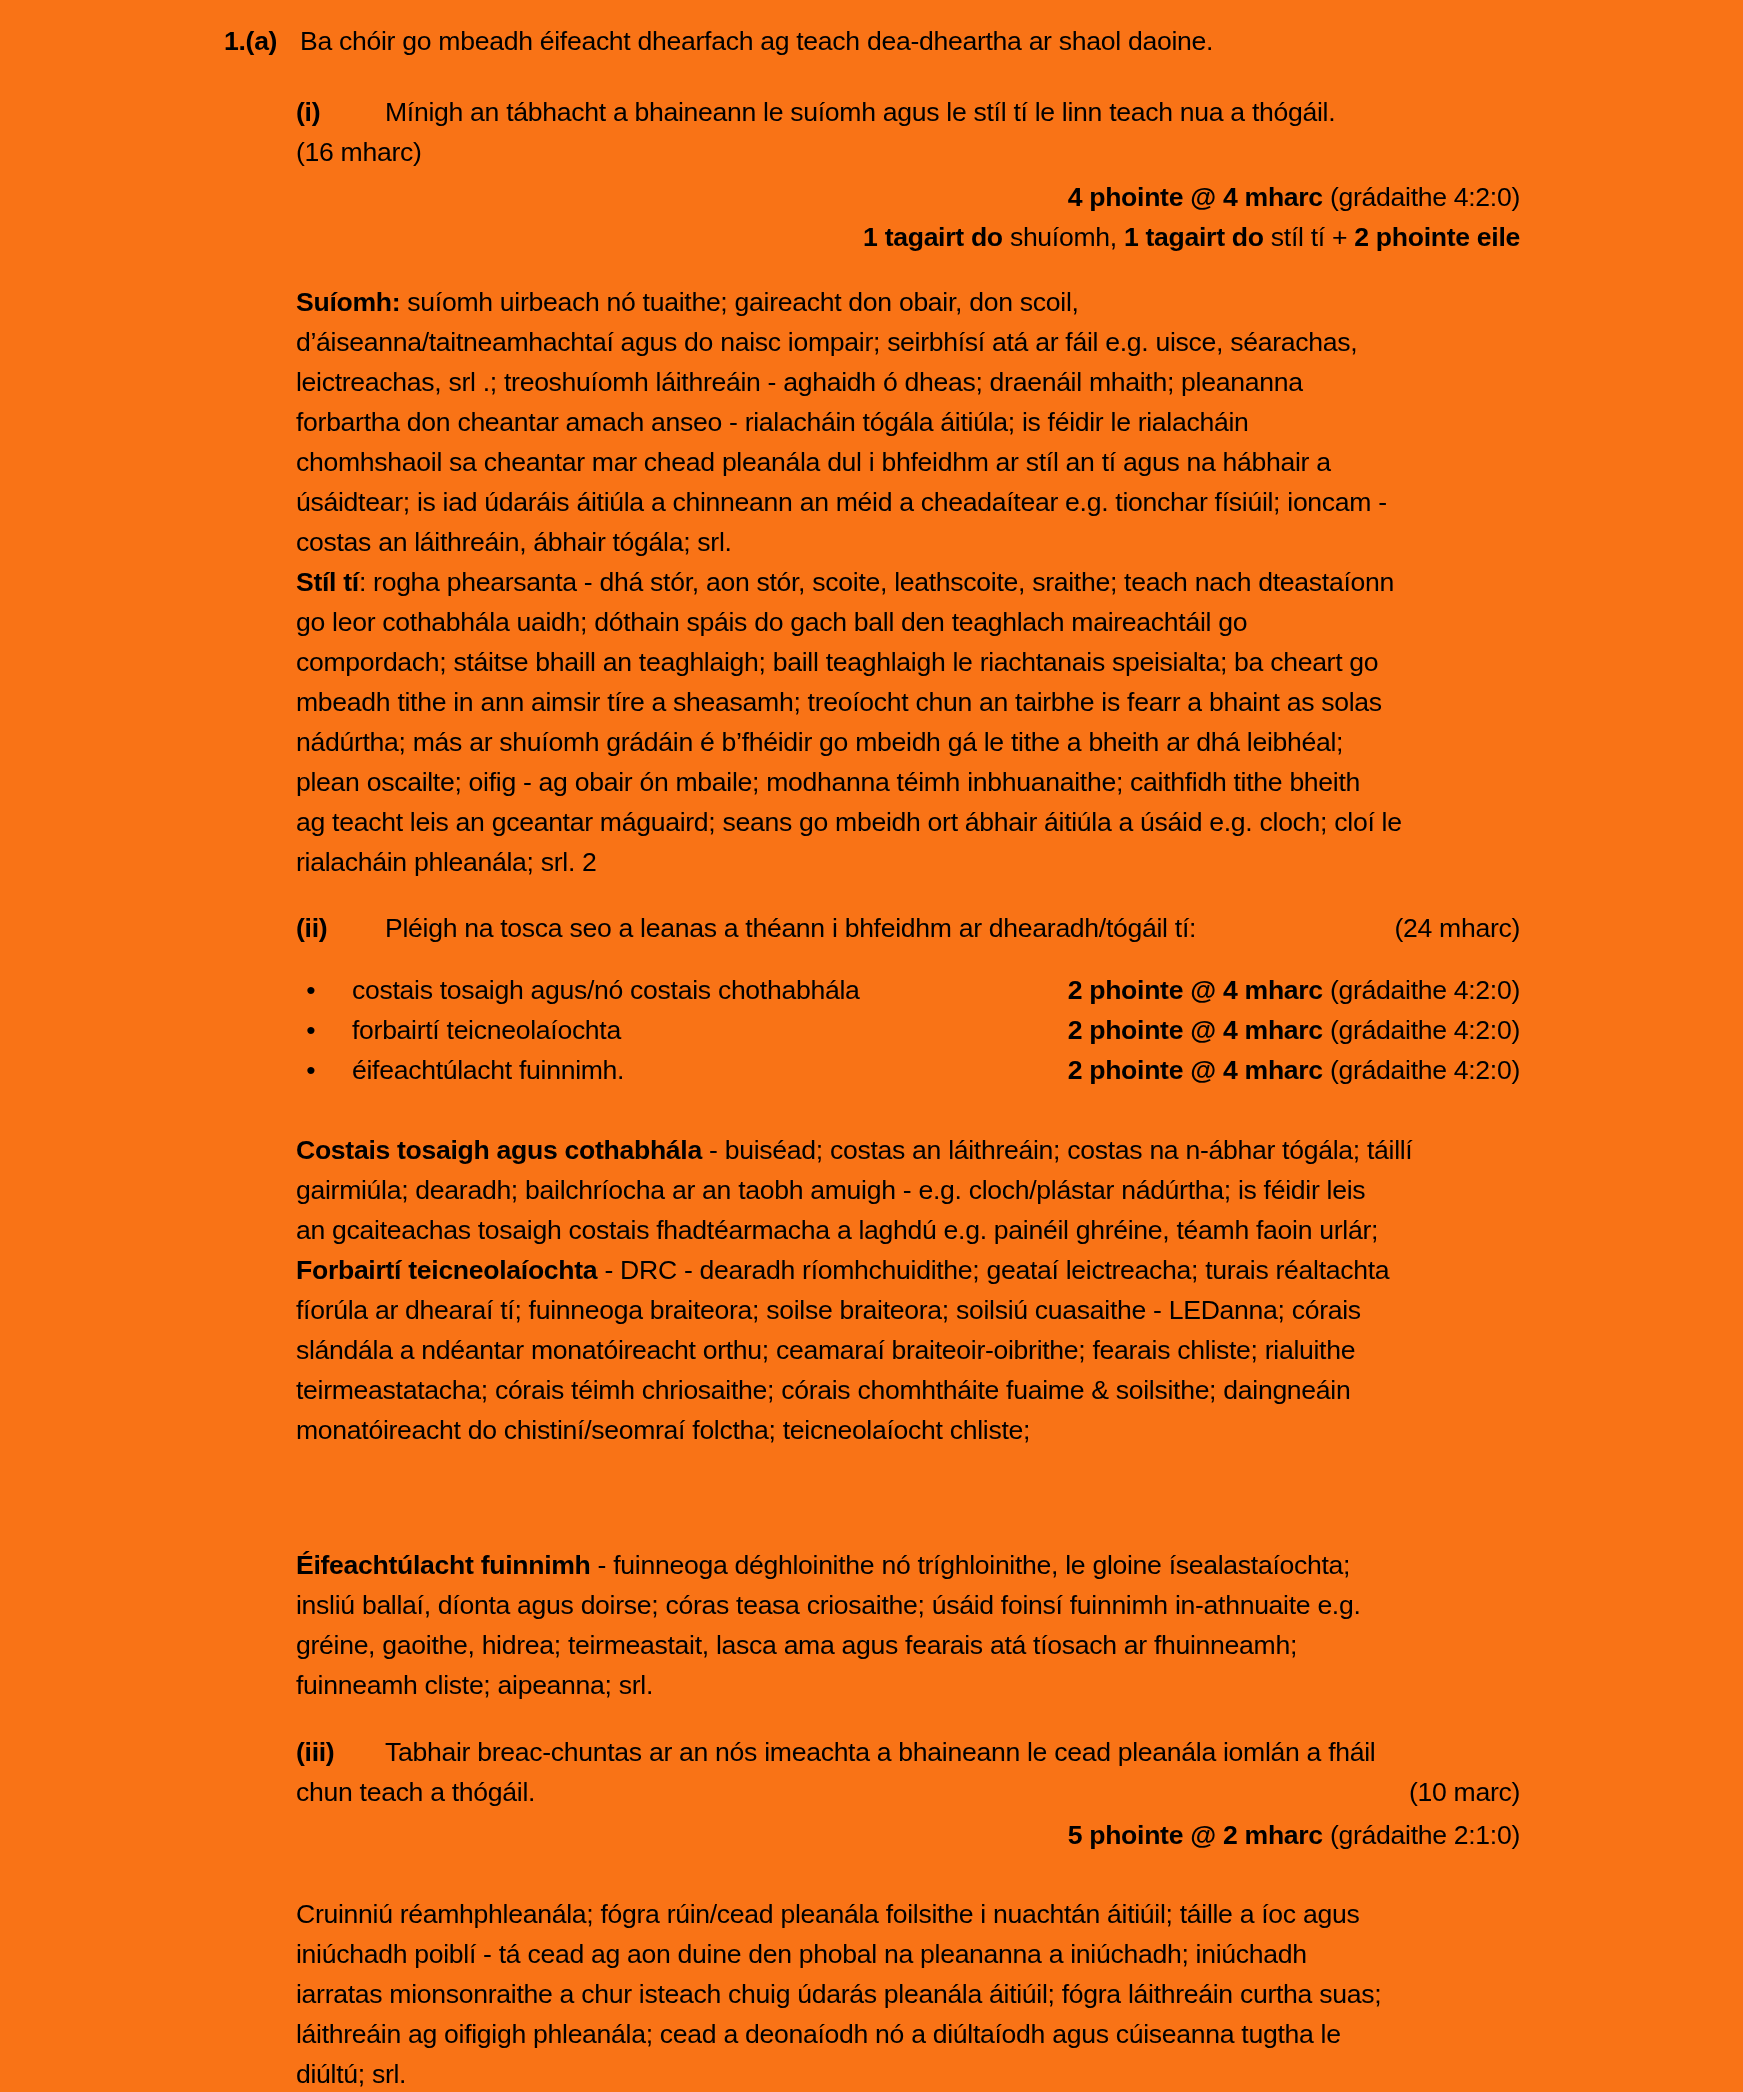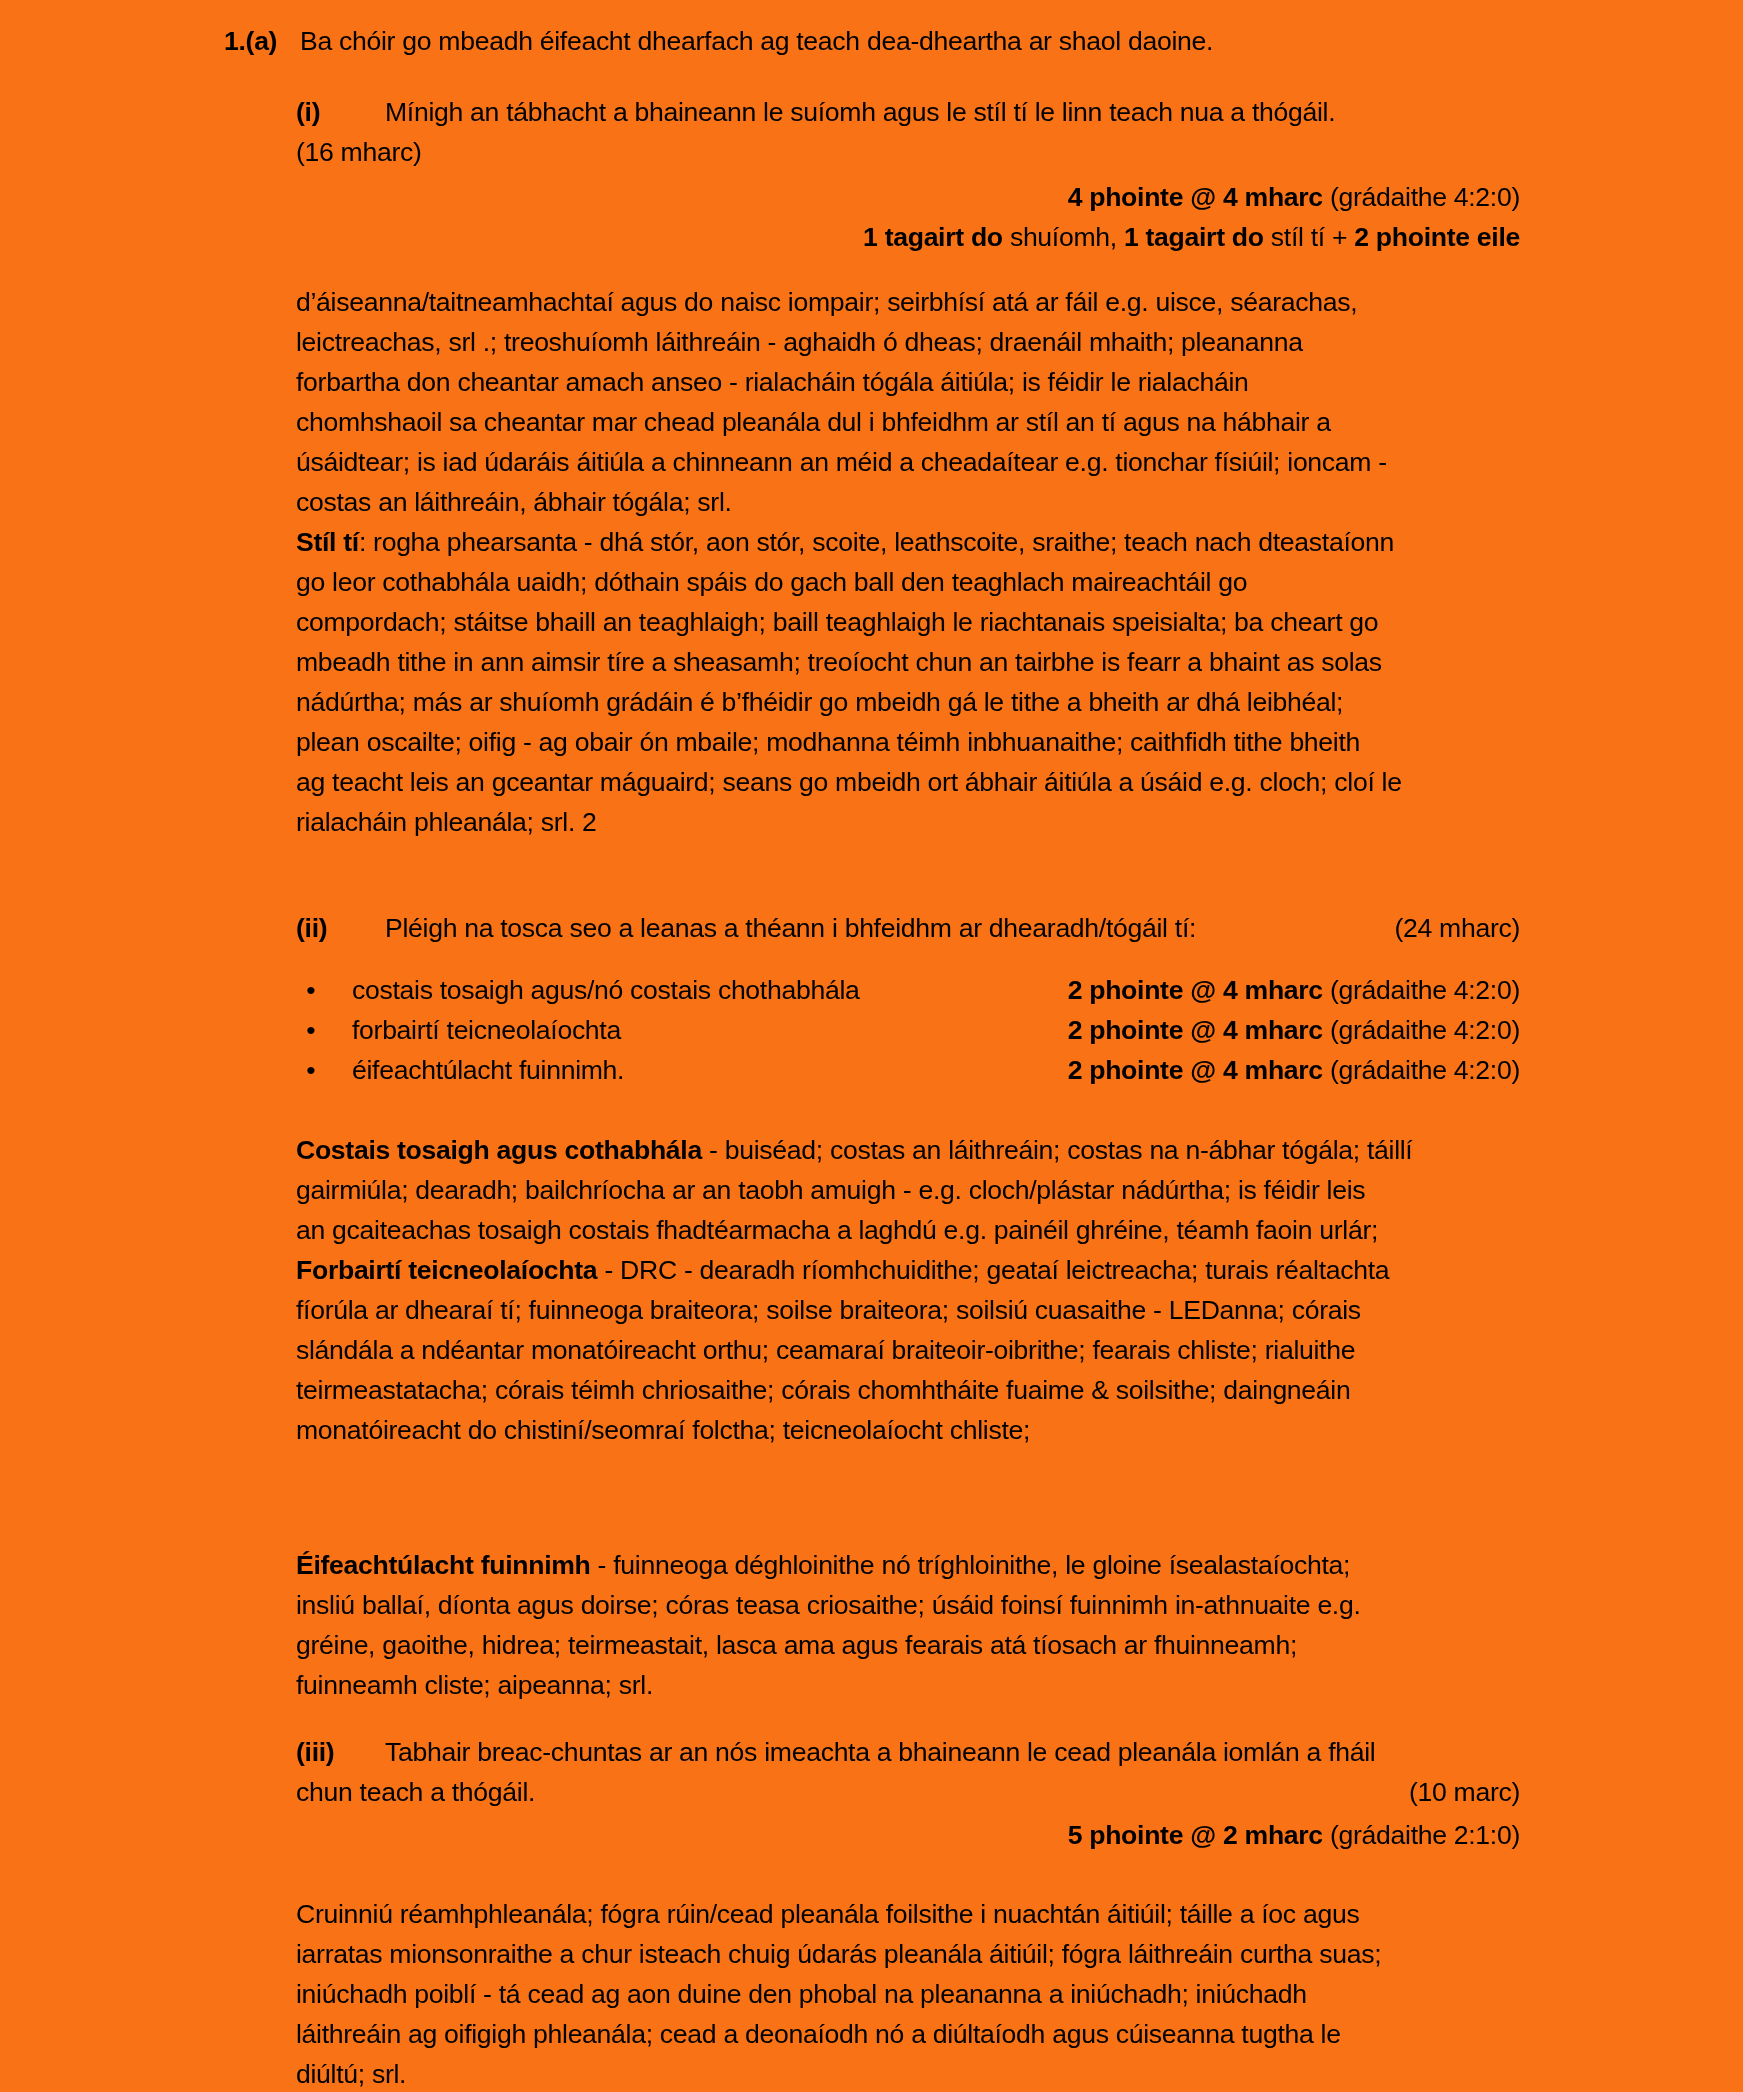--- a/index.html
+++ b/index.html
@@ -38,20 +38,21 @@
     <div class="block indent tline" style="top:92px">
       <span class="plabel">(i)</span><span>Mínigh an tábhacht a bhaineann le suíomh agus le stíl tí le linn teach nua a thógáil.</span>
     </div>
 
     <div class="block indent right tline" style="top:132px">(16 mharc)</div>
 
     <div class="block indent center tline" style="top:177px"><span class="b">4 phointe @ 4 mharc</span><span> (grádaithe 4:2:0)</span></div>
     <div class="block indent center tline" style="top:217px"><span class="b">1 tagairt do</span><span> shuíomh, </span><span class="b">1 tagairt do</span><span> stíl tí + </span><span class="b">2 phointe eile</span></div>
 
     <div class="block indent" style="top:282px">
+        <div class="tline"><span class="b">Suíomh:</span><span> suíomh uirbeach nó tuaithe; gaireacht don obair, don scoil,</span></div>
         <div class="tline"><span>d’áiseanna/taitneamhachtaí agus do naisc iompair; seirbhísí atá ar fáil e.g. uisce, séarachas,</span></div>
         <div class="tline"><span>leictreachas, srl .; treoshuíomh láithreáin - aghaidh ó dheas; draenáil mhaith; pleananna</span></div>
         <div class="tline"><span>forbartha don cheantar amach anseo - rialacháin tógála áitiúla; is féidir le rialacháin</span></div>
         <div class="tline"><span>chomhshaoil sa cheantar mar chead pleanála dul i bhfeidhm ar stíl an tí agus na hábhair a</span></div>
         <div class="tline"><span>úsáidtear; is iad údaráis áitiúla a chinneann an méid a cheadaítear e.g. tionchar físiúil; ioncam -</span></div>
         <div class="tline"><span>costas an láithreáin, ábhair tógála; srl.</span></div>
         <div class="tline"><span class="b">Stíl tí</span><span>: rogha phearsanta - dhá stór, aon stór, scoite, leathscoite, sraithe; teach nach dteastaíonn</span></div>
         <div class="tline"><span>go leor cothabhála uaidh; dóthain spáis do gach ball den teaghlach maireachtáil go</span></div>
         <div class="tline"><span>compordach; stáitse bhaill an teaghlaigh; baill teaghlaigh le riachtanais speisialta; ba cheart go</span></div>
         <div class="tline"><span>mbeadh tithe in ann aimsir tíre a sheasamh; treoíocht chun an tairbhe is fearr a bhaint as solas</span></div>
@@ -113,21 +114,21 @@
       <div class="flexrow">
         <span>chun teach a thógáil.</span>
         <span>(10 marc)</span>
       </div>
     </div>
 
     <div class="block indent center tline" style="top:1815px"><span class="b">5 phointe @ 2 mharc</span><span> (grádaithe 2:1:0)</span></div>
 
     <div class="block indent" style="top:1894px">
         <div class="tline"><span>Cruinniú réamhphleanála; fógra rúin/cead pleanála foilsithe i nuachtán áitiúil; táille a íoc agus</span></div>
+        <div class="tline"><span>iniúchadh poiblí - tá cead ag aon duine den phobal na pleananna a iniúchadh; iniúchadh</span></div>
         <div class="tline"><span>iarratas mionsonraithe a chur isteach chuig údarás pleanála áitiúil; fógra láithreáin curtha suas;</span></div>
-        <div class="tline"><span>iniúchadh poiblí - tá cead ag aon duine den phobal na pleananna a iniúchadh; iniúchadh</span></div>
         <div class="tline"><span>láithreáin ag oifigigh phleanála; cead a deonaíodh nó a diúltaíodh agus cúiseanna tugtha le</span></div>
         <div class="tline"><span>diúltú; srl.</span></div>
       </div>
 
   </div>
 </div>
 
 
 </body></html>

